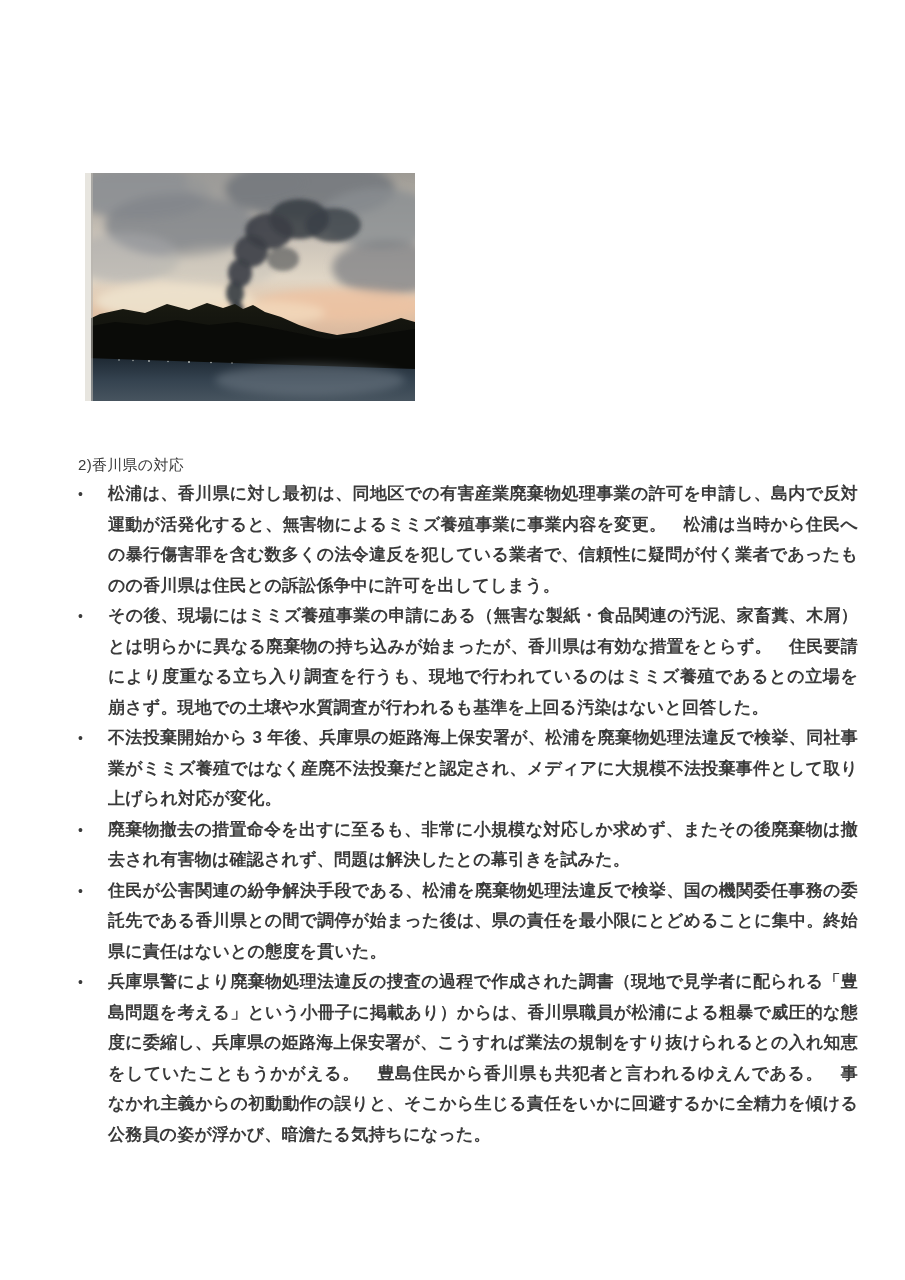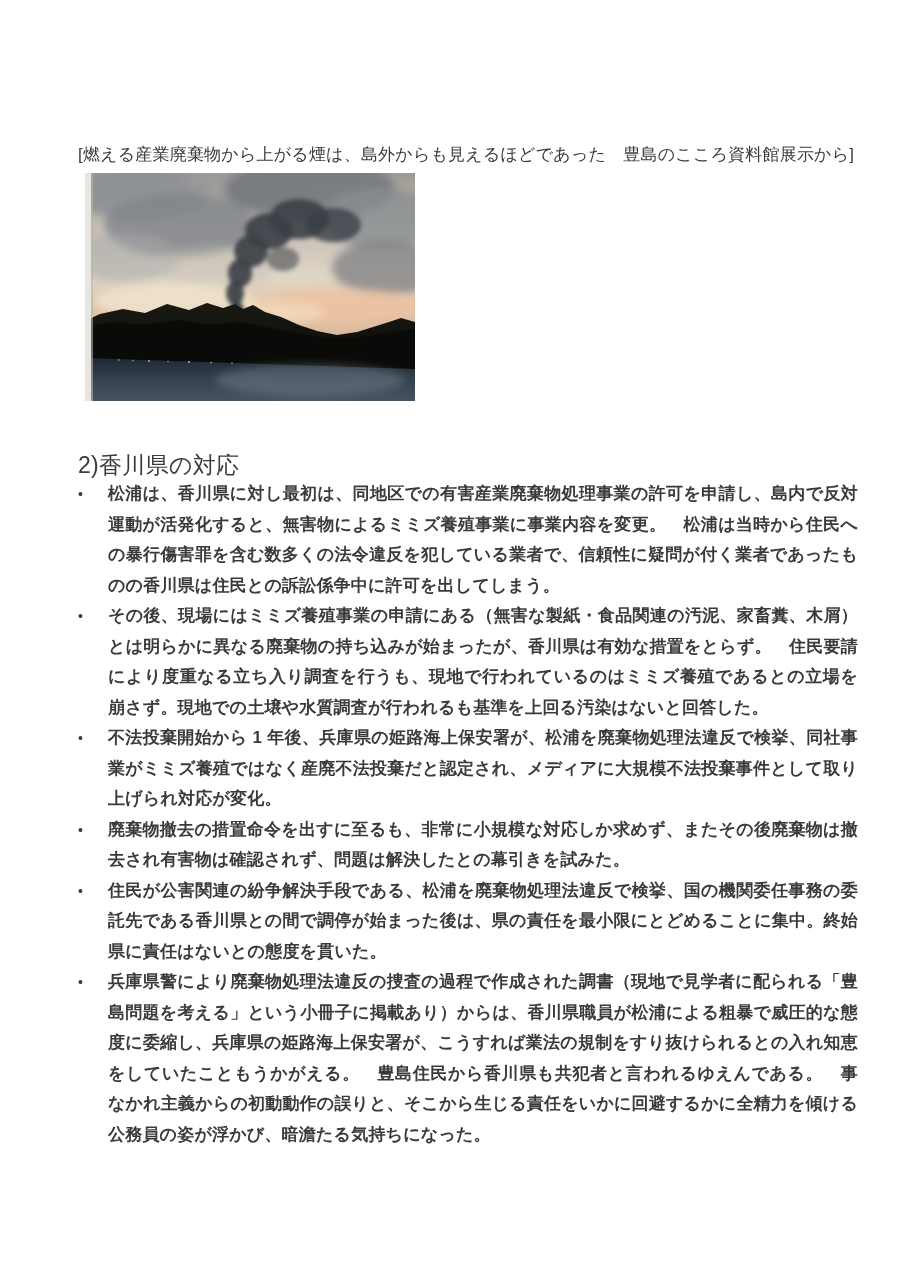--- a/index.html
+++ b/index.html
@@ -36,21 +36,21 @@
     top: 173px;
     width: 330px;
     height: 228px;
     overflow: hidden;
   }
   .photo svg { display: block; }
   .heading {
     position: absolute;
     left: 78px;
     top: 452px;
-    font-size: 23px;
+    font-size: 15px;
     line-height: 26px;
     letter-spacing: 0.3px;
   }
   .bullets {
     position: absolute;
     left: 78px;
     top: 479px;
     width: 780px;
     margin: 0;
     padding: 0;
@@ -76,21 +76,20 @@
     text-align: justify;
     text-justify: inter-character;
     font-weight: bold;
   }
 </style>
 </head>
 <body>
 
 <div class="page">
 
-  <div class="caption">[燃える産業廃棄物から上がる煙は、島外からも見えるほどであった　豊島のこころ資料館展示から]</div>
 
   <div class="photo">
     <svg viewBox="0 0 330 228" width="330" height="228" preserveAspectRatio="none" aria-hidden="true">
       <defs>
         <linearGradient id="sky" x1="0" y1="0" x2="0" y2="1">
           <stop offset="0" stop-color="#9d9a94"></stop>
           <stop offset="0.35" stop-color="#c7c0b6"></stop>
           <stop offset="0.62" stop-color="#e0d6c6"></stop>
           <stop offset="0.80" stop-color="#e2c3a7"></stop>
           <stop offset="1" stop-color="#d9b69c"></stop>
@@ -170,21 +169,21 @@
     <li>
       <span class="bullet-marker">•</span>
       <span class="bullet-text">松浦は、香川県に対し最初は、同地区での有害産業廃棄物処理事業の許可を申請し、島内で反対運動が活発化すると、無害物によるミミズ養殖事業に事業内容を変更。　松浦は当時から住民への暴行傷害罪を含む数多くの法令違反を犯している業者で、信頼性に疑問が付く業者であったものの香川県は住民との訴訟係争中に許可を出してしまう。</span>
     </li>
     <li>
       <span class="bullet-marker">•</span>
       <span class="bullet-text">その後、現場にはミミズ養殖事業の申請にある（無害な製紙・食品関連の汚泥、家畜糞、木屑）とは明らかに異なる廃棄物の持ち込みが始まったが、香川県は有効な措置をとらず。　住民要請により度重なる立ち入り調査を行うも、現地で行われているのはミミズ養殖であるとの立場を崩さず。現地での土壌や水質調査が行われるも基準を上回る汚染はないと回答した。</span>
     </li>
     <li>
       <span class="bullet-marker">•</span>
-      <span class="bullet-text">不法投棄開始から 1 年後、兵庫県の姫路海上保安署が、松浦を廃棄物処理法違反で検挙、同社事業がミミズ養殖ではなく産廃不法投棄だと認定され、メディアに大規模不法投棄事件として取り上げられ対応が変化。</span>
+      <span class="bullet-text">不法投棄開始から 3 年後、兵庫県の姫路海上保安署が、松浦を廃棄物処理法違反で検挙、同社事業がミミズ養殖ではなく産廃不法投棄だと認定され、メディアに大規模不法投棄事件として取り上げられ対応が変化。</span>
     </li>
     <li>
       <span class="bullet-marker">•</span>
       <span class="bullet-text">廃棄物撤去の措置命令を出すに至るも、非常に小規模な対応しか求めず、またその後廃棄物は撤去され有害物は確認されず、問題は解決したとの幕引きを試みた。</span>
     </li>
     <li>
       <span class="bullet-marker">•</span>
       <span class="bullet-text">住民が公害関連の紛争解決手段である、松浦を廃棄物処理法違反で検挙、国の機関委任事務の委託先である香川県との間で調停が始まった後は、県の責任を最小限にとどめることに集中。終始県に責任はないとの態度を貫いた。</span>
     </li>
     <li>

